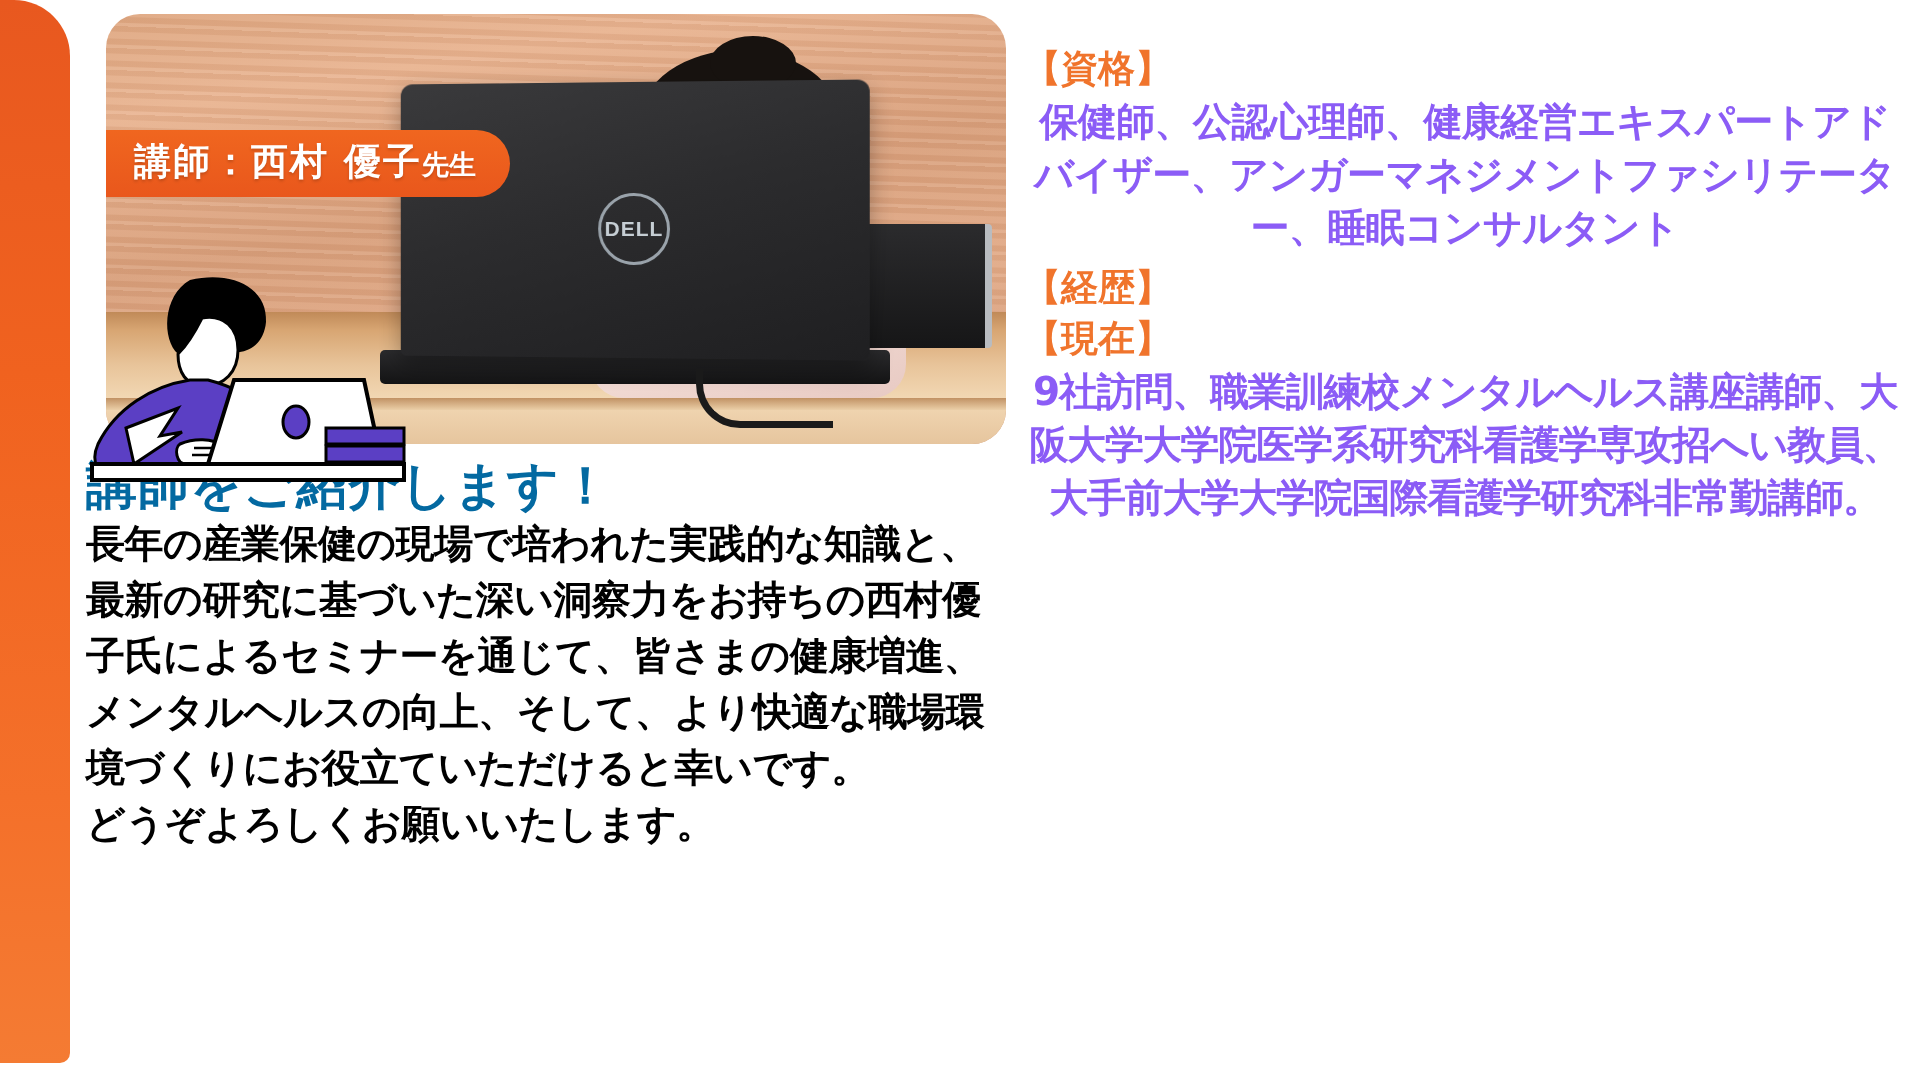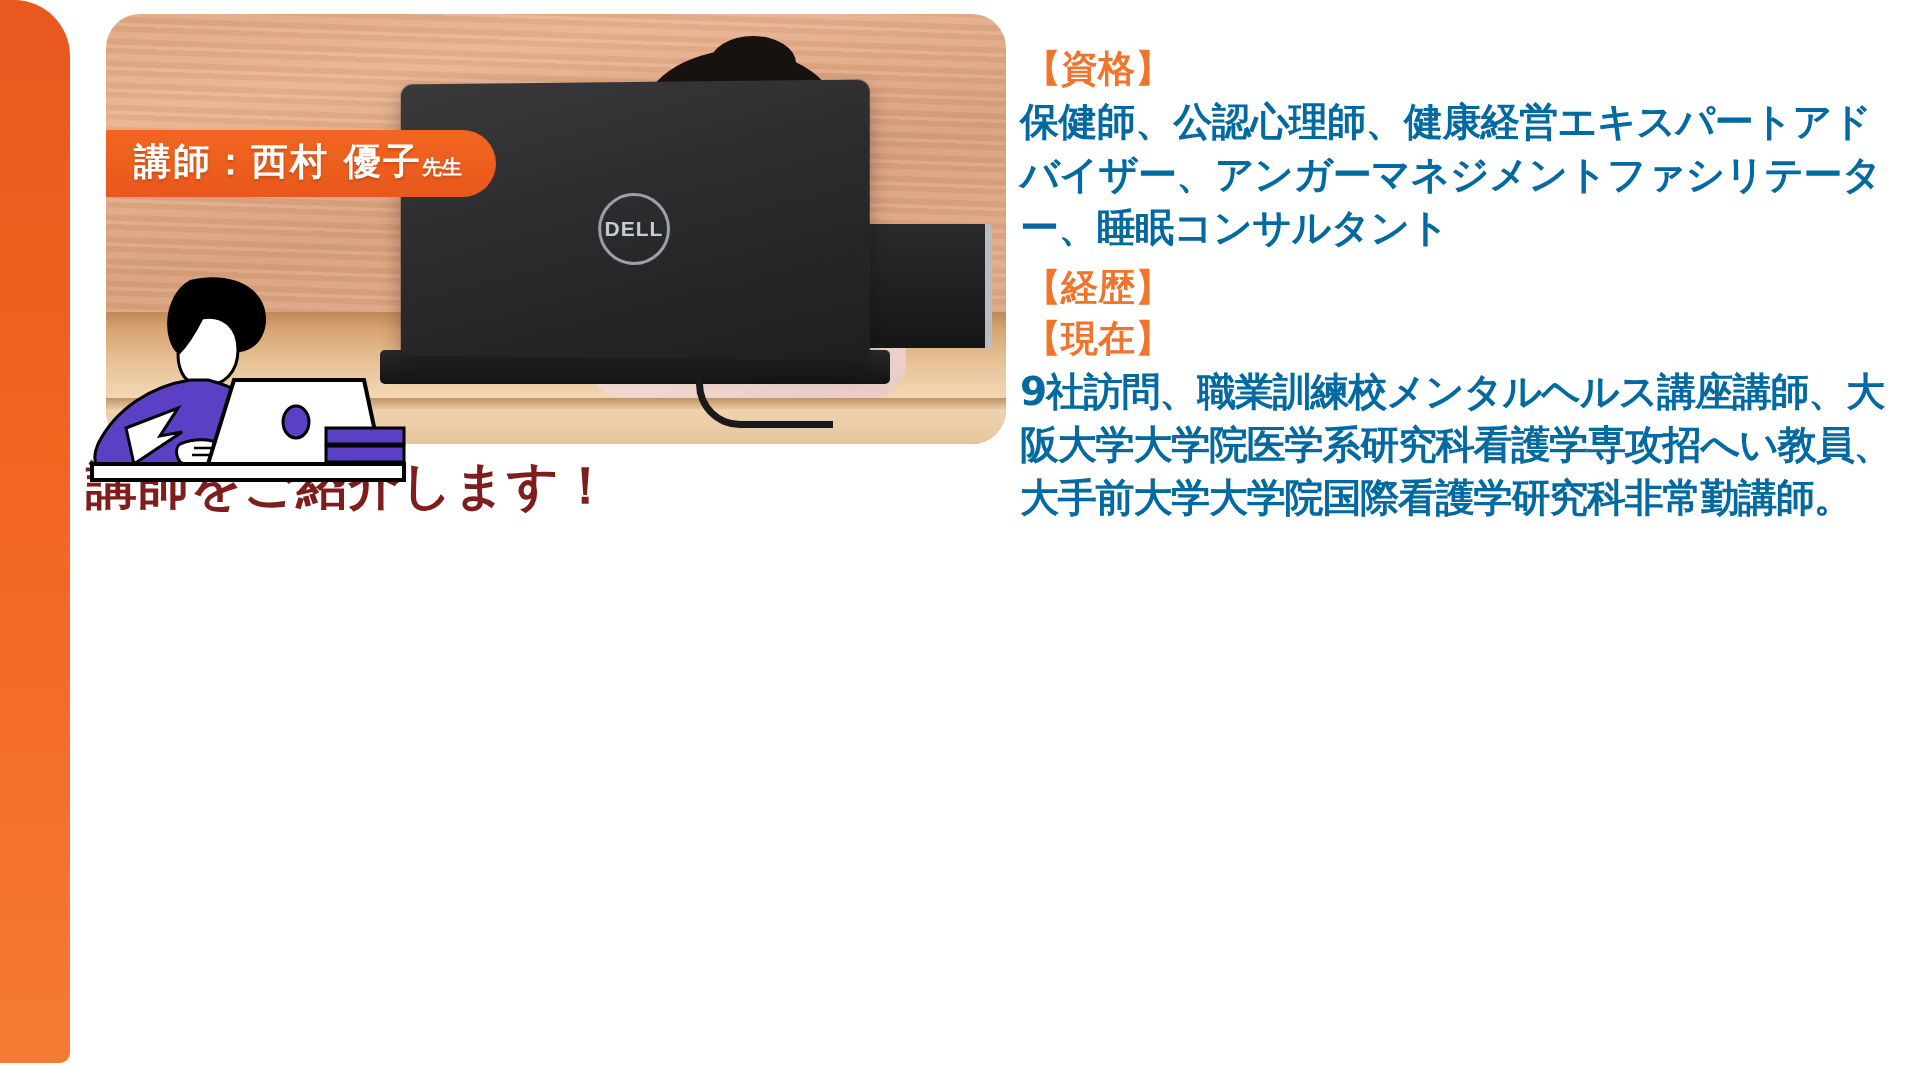--- a/index.html
+++ b/index.html
@@ -304,42 +304,42 @@
     border-radius: 0 36px 36px 0;
     color: #ffffff;
     font-weight: bold;
     font-size: 37px;
     letter-spacing: 2px;
     white-space: nowrap;
     text-shadow: 0 2px 3px rgba(0,0,0,.18);
     z-index: 5;
   }
   .name-badge .suffix {
-    font-size: 20px;
+    font-size: 27px;
     letter-spacing: 0;
   }
 
   
   .man-illust {
     position: absolute;
     left: 0px;
     top: 268px;
     width: 360px;
     height: 220px;
     z-index: 6;
   }
 
   
   .left-heading {
     position: absolute;
     left: 4px;
     top: 452px;
     font-size: 51px;
     font-weight: bold;
-    color: #7f1d1d;
+    color: #0369a1;
     letter-spacing: 1px;
     white-space: nowrap;
   }
   .left-para {
     position: absolute;
     left: 4px;
     top: 516px;
     width: 924px;
     font-size: 39px;
     font-weight: bold;
@@ -357,26 +357,27 @@
   }
   .sec-title {
     color: #f0742c;
     font-size: 37px;
     font-weight: bold;
     line-height: 50px;
     letter-spacing: 0px;
     margin: 0 0 1px 4px;
   }
   .sec-body {
-    color: #0369a1;
+    color: #8b5cf6;
     font-size: 39px;
     font-weight: bold;
     line-height: 53px;
     letter-spacing: -0.6px;
     margin: 0 0 9px 0;
+    text-align: center;
   }
   .sec-body.tight { letter-spacing: -1.2px; }
 </style>
 </head>
 <body>
 
 <div class="page">
 
   <div class="orange-bar"></div>
 
@@ -443,20 +444,21 @@
         <ellipse cx="214" cy="154" rx="13" ry="16" fill="#5b3fc4" stroke="#000000" stroke-width="3"></ellipse>
 
         <rect x="244" y="160" width="78" height="16" fill="#5b3fc4" stroke="#000000" stroke-width="3"></rect>
         <rect x="244" y="178" width="78" height="16" fill="#5b3fc4" stroke="#000000" stroke-width="3"></rect>
 
         <rect x="10" y="196" width="312" height="16" fill="#ffffff" stroke="#000000" stroke-width="4"></rect>
       </svg>
     </div>
 
     <div class="left-heading">講師をご紹介します！</div>
+    <div class="left-para">長年の産業保健の現場で培われた実践的な知識と、最新の研究に基づいた深い洞察力をお持ちの西村優子氏によるセミナーを通じて、皆さまの健康増進、メンタルヘルスの向上、そして、より快適な職場環境づくりにお役立ていただけると幸いです。<br>どうぞよろしくお願いいたします。</div>
   </div>
 
   <div class="right-col">
 
     <div>
       <div class="sec-title">【資格】</div>
       <div class="sec-body">保健師、公認心理師、健康経営エキスパートアドバイザー、アンガーマネジメントファシリテーター、睡眠コンサルタント</div>
     </div>
 
     <div>

